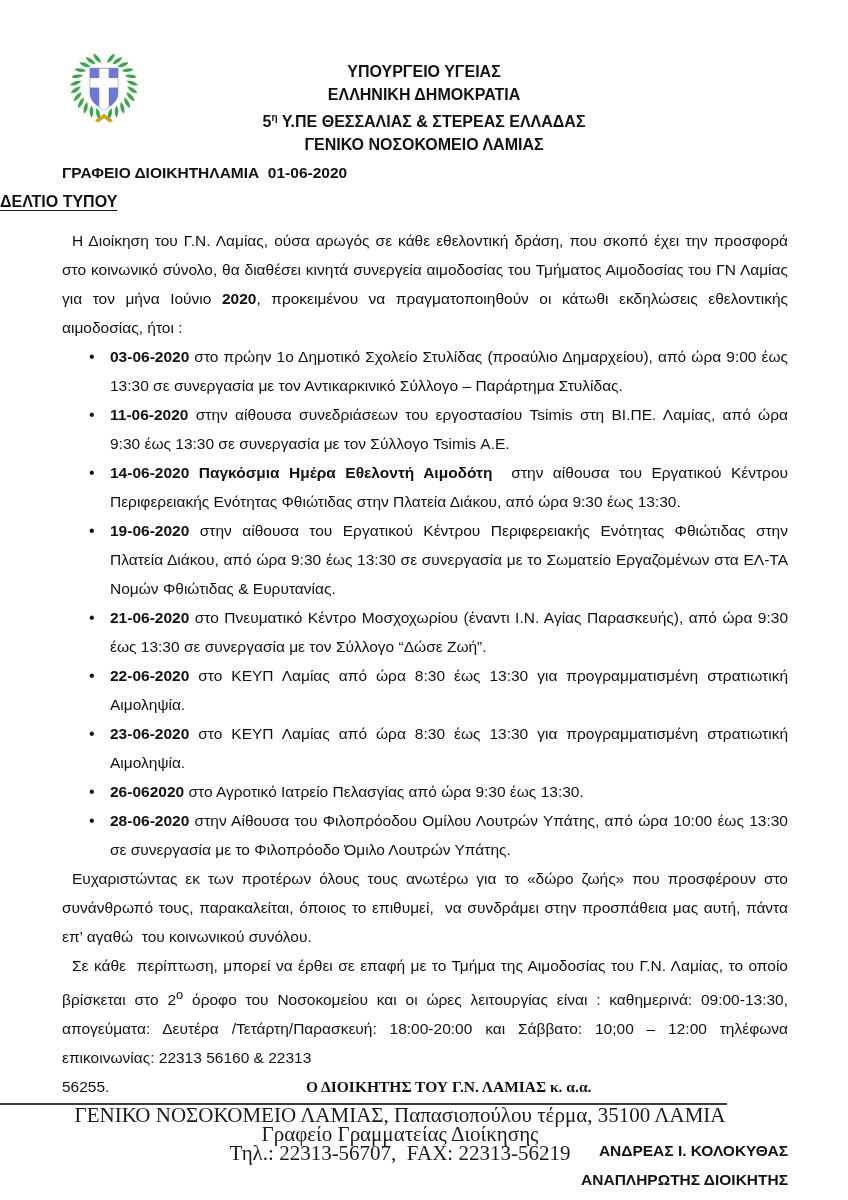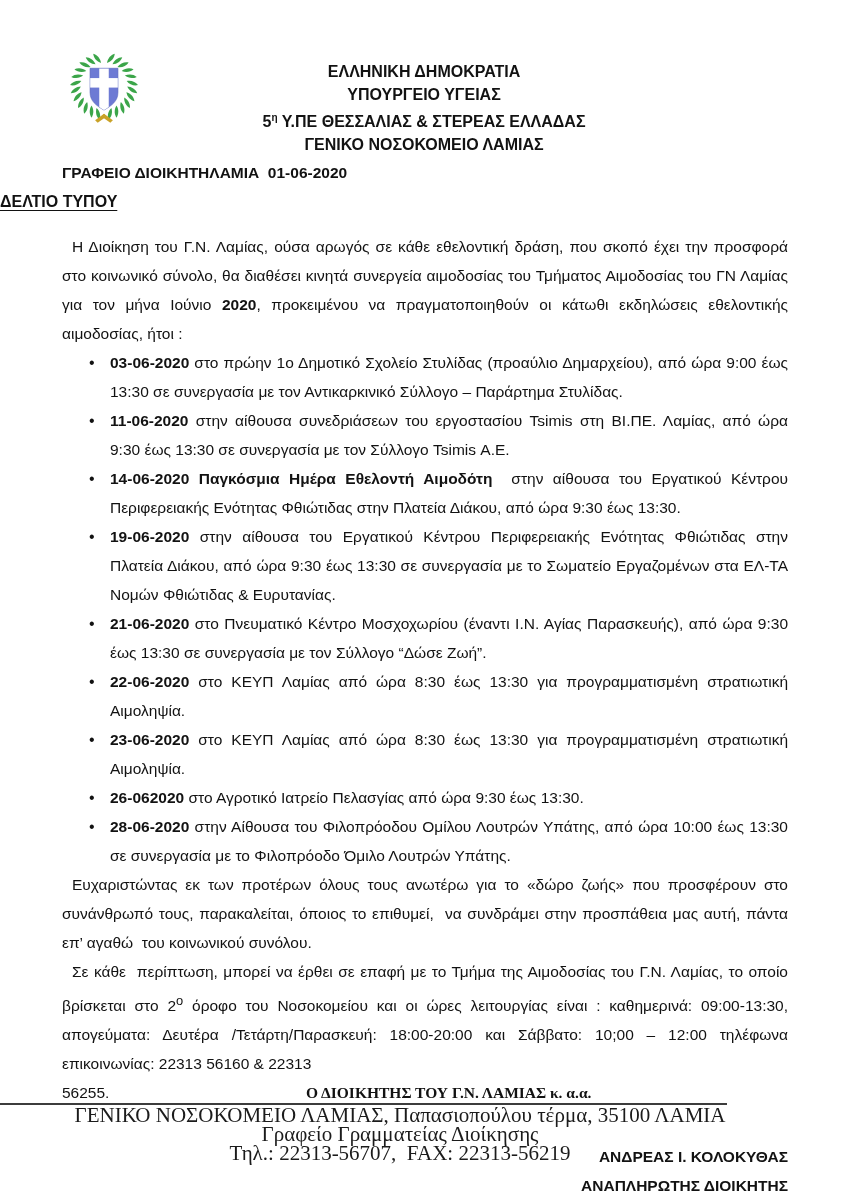--- a/index.html
+++ b/index.html
@@ -14,21 +14,21 @@
   .logo svg{width:100%;height:100%;display:block;}
   
   .letterhead{padding-top:60px;text-align:center;font-weight:bold;font-size:16px;line-height:23px;}
   .letterhead sup{font-size:10px;}
   .office-row{display:flex;justify-content:flex-start;align-items:baseline;
     margin:8px 60px 0 62px;font-weight:bold;font-size:15.5px;}
   .office-row .place-date{padding-right:52px;}
   .doc-title{margin-top:11px;font-weight:bold;font-size:16px;
     text-decoration:underline;text-underline-offset:3px;}
   
-  .body-text{margin:21px 60px 0 62px;font-size:15.5px;line-height:29px;text-align:justify;}
+  .body-text{margin:15px 60px 0 62px;font-size:15.5px;line-height:29px;text-align:justify;}
   .body-text p{margin:0;}
   p.indent{text-indent:10px;}
   ul.events{list-style:none;margin:0;padding:0;}
   ul.events li{position:relative;padding-left:48px;}
   ul.events li::before{content:"•";position:absolute;left:27px;top:0;font-size:16px;}
   .signoff-row{display:flex;line-height:29px;}
   .signoff-row .cont{white-space:nowrap;}
   .signoff-row .signer-title{flex:1;text-align:center;font-weight:bold;font-family:Liberation Serif, serif;}
   .signature{margin-top:35px;text-align:right;font-weight:bold;font-size:15.5px;line-height:29px;}
   
@@ -85,22 +85,22 @@
         <path d="M38,34 H82 V72 C82,86 72,93 60,100 C48,93 38,86 38,72 Z" stroke="#5562bb" stroke-width="1" fill="#6d7ad4"></path>
         <g clip-path="url(#sh)" fill="#ffffff">
           <rect x="52.5" y="34" width="15" height="66"></rect>
           <rect x="38" y="49.5" width="44" height="15"></rect>
         </g>
       </g>
     </svg>
   </div>
 
   <div class="letterhead">
+    <div>ΥΠΟΥΡΓΕΙΟ ΥΓΕΙΑΣ</div>
     <div>ΕΛΛΗΝΙΚΗ ΔΗΜΟΚΡΑΤΙΑ</div>
-    <div>ΥΠΟΥΡΓΕΙΟ ΥΓΕΙΑΣ</div>
     <div><span>5</span><sup>η</sup><span> Υ.ΠΕ ΘΕΣΣΑΛΙΑΣ &amp; ΣΤΕΡΕΑΣ ΕΛΛΑΔΑΣ</span></div>
     <div>ΓΕΝΙΚΟ ΝΟΣΟΚΟΜΕΙΟ ΛΑΜΙΑΣ</div>
   </div>
 
   <div class="office-row">
     <span>ΓΡΑΦΕΙΟ ΔΙΟΙΚΗΤΗ</span>
     <span class="place-date">ΛΑΜΙΑ&nbsp; 01-06-2020</span>
   </div>
 
   <div class="doc-title">ΔΕΛΤΙΟ ΤΥΠΟΥ</div>

